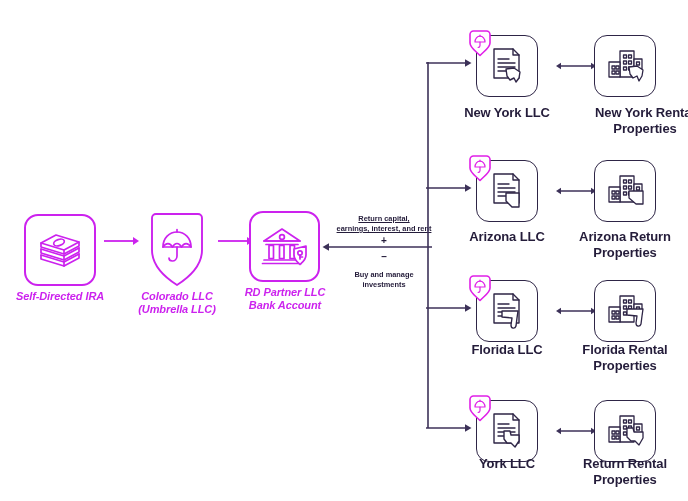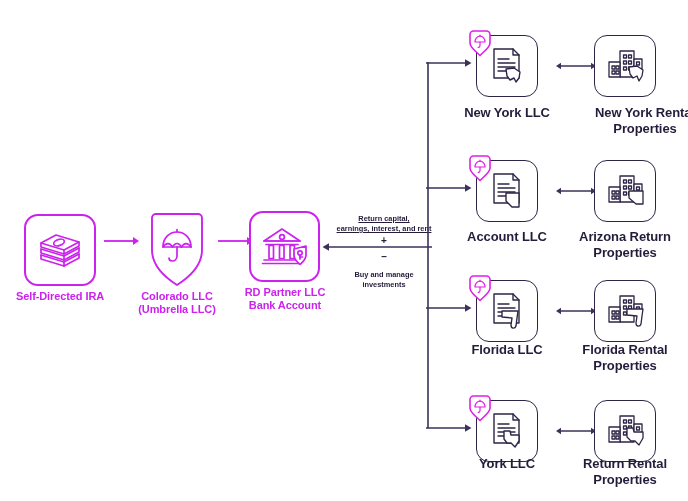--- a/index.html
+++ b/index.html
@@ -28,21 +28,21 @@
     left:0;top:0;right:0;bottom:0;
     display:flex;align-items:center;justify-content:center;
   }
   .label{
     position:absolute;
     text-align:center;
     font-weight:bold;
     line-height:1.22;
     white-space:pre-line;
   }
-  .label.pink{color:#cc22ee;font-size:11px;letter-spacing:-.1px;}
+  .label.pink{color:#cc22ee;font-size:11px;letter-spacing:-.1px;font-style:italic;}
   .label.dark{color:#241c3a;font-size:13px;letter-spacing:-.1px;}
   .edge{position:absolute;}
   .annot{
     position:absolute;
     text-align:center;
     color:#241c3a;
     font-size:7.4px;
     font-weight:bold;
     line-height:1.35;
     white-space:pre-line;
@@ -268,21 +268,21 @@
     <div class="badge" style="left:467px;top:153px;">
       <svg width="26" height="30" viewBox="0 0 26 30">
         <path d="M3 6.5 C3 4.6 4.6 3 6.5 3 L19.5 3 C21.4 3 23 4.6 23 6.5 L23 15 C23 20 16 24 13 27.5 C10 24 3 20 3 15 Z" fill="#ffffff" stroke="#e020e8" stroke-width="1.6" stroke-linejoin="round"></path>
         <g fill="none" stroke="#e020e8" stroke-width="1.2" stroke-linecap="round" stroke-linejoin="round">
           <path d="M8 14 C8 10.7 10.2 8.2 13 8.2 C15.8 8.2 18 10.7 18 14 Z"></path>
           <line x1="13" y1="8.2" x2="13" y2="7"></line>
           <path d="M13 14 L13 17.5 C13 18.8 12 19.4 11.2 19.4"></path>
         </g>
       </svg>
     </div>
-    <div class="label dark" style="left:452px;top:229px;width:110px;">Account LLC</div>
+    <div class="label dark" style="left:452px;top:229px;width:110px;">Arizona LLC</div>
   </div>
 
   <div class="edge" style="left:556px;top:184px;">
     <svg width="40" height="14" viewBox="0 0 40 14">
       <line x1="5" y1="7" x2="35" y2="7" stroke="#3c3158" stroke-width="1.5"></line>
       <path d="M5 3.8 L0 7 L5 10.2 Z" fill="#3c3158"></path>
       <path d="M35 3.8 L40 7 L35 10.2 Z" fill="#3c3158"></path>
     </svg>
   </div>
 

